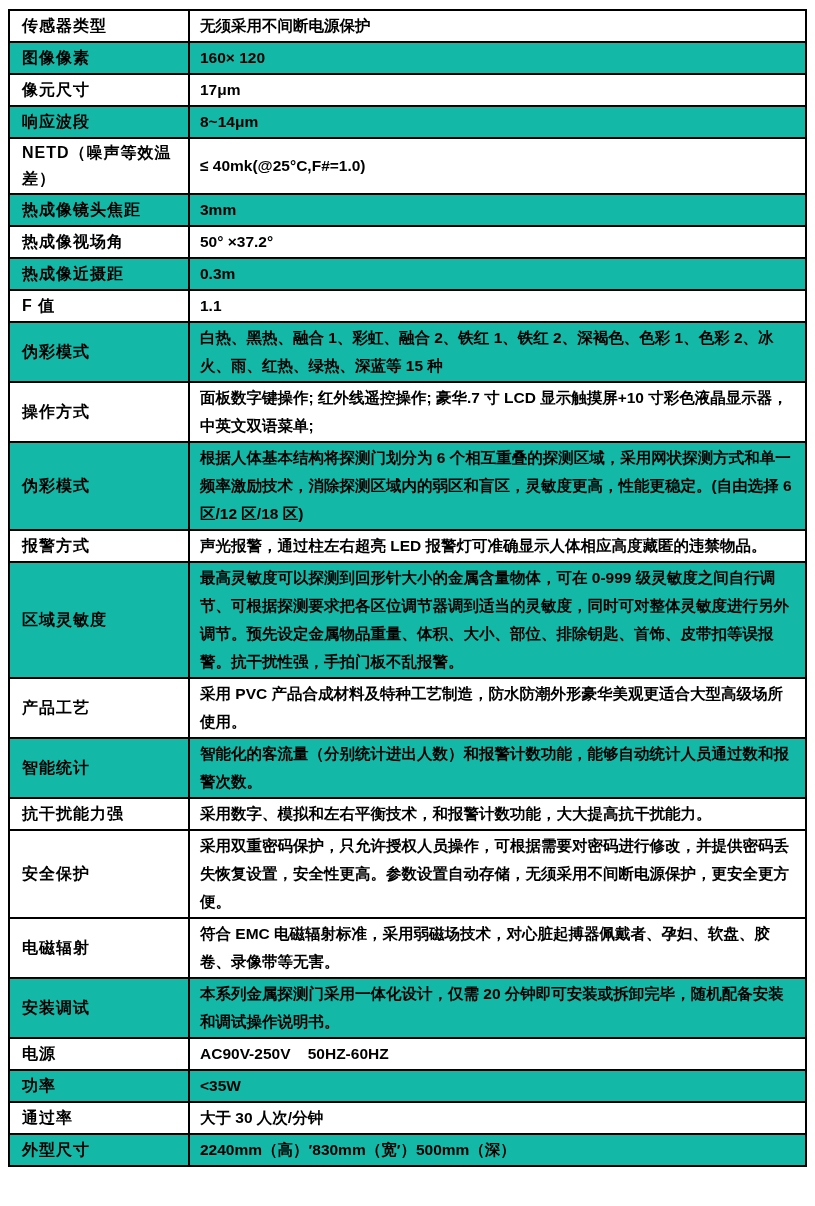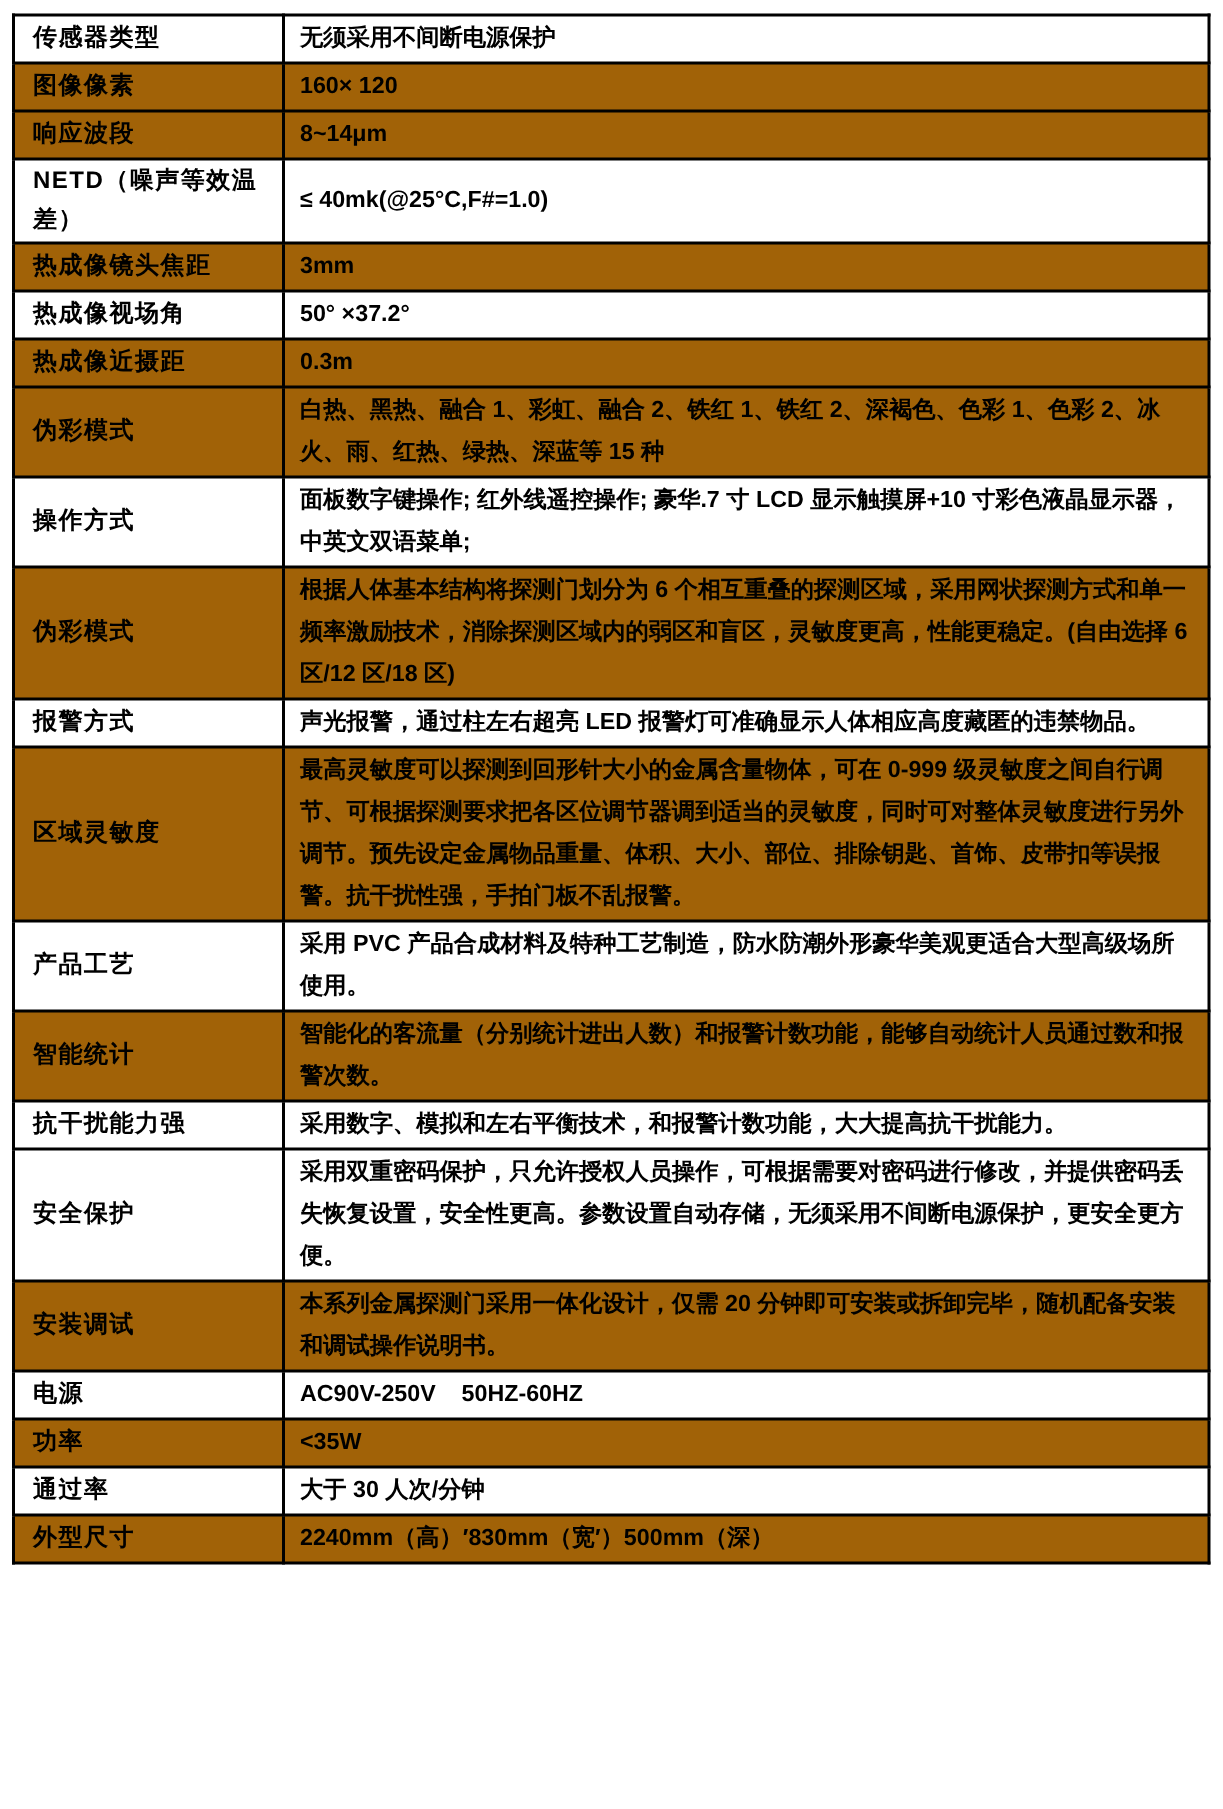--- a/index.html
+++ b/index.html
@@ -35,55 +35,63 @@
     letter-spacing: 1px;
     margin-top: 15px;
   }
   td.value-cell {
     font-size: 15.5px;
     line-height: 28px;
     padding: 1px 10px 1px 10px;
     white-space: pre-wrap;
   }
   tr.spec-row { height: 29px; }
-  tr.shaded td { background: #a16207; }
+  tr.shaded td { background: #14b8a6; }
 </style>
 </head>
 <body>
 
 <div class="page">
   <table class="spec-table">
     <tbody>
         <tr class="spec-row">
     <td class="label-cell">传感器类型</td>
     <td class="value-cell">无须采用不间断电源保护</td>
   </tr>
         <tr class="spec-row shaded">
     <td class="label-cell">图像像素</td>
     <td class="value-cell">160× 120</td>
+  </tr>
+        <tr class="spec-row">
+    <td class="label-cell">像元尺寸</td>
+    <td class="value-cell">17μm</td>
   </tr>
         <tr class="spec-row shaded">
     <td class="label-cell">响应波段</td>
     <td class="value-cell">8~14μm</td>
   </tr>
         <tr class="spec-row">
     <td class="label-cell">NETD（噪声等效温差）</td>
     <td class="value-cell">≤ 40mk(@25°C,F#=1.0)</td>
   </tr>
         <tr class="spec-row shaded">
     <td class="label-cell">热成像镜头焦距</td>
     <td class="value-cell">3mm</td>
   </tr>
         <tr class="spec-row">
     <td class="label-cell">热成像视场角</td>
     <td class="value-cell">50° ×37.2°</td>
   </tr>
         <tr class="spec-row shaded">
     <td class="label-cell">热成像近摄距</td>
     <td class="value-cell">0.3m</td>
+  </tr>
+        <tr class="spec-row">
+    <td class="label-cell">F 值</td>
+    <td class="value-cell">1.1</td>
   </tr>
         <tr class="spec-row shaded">
     <td class="label-cell">伪彩模式</td>
     <td class="value-cell">白热、黑热、融合 1、彩虹、融合 2、铁红 1、铁红 2、深褐色、色彩 1、色彩 2、冰火、雨、红热、绿热、深蓝等 15 种</td>
   </tr>
         <tr class="spec-row">
     <td class="label-cell">操作方式</td>
     <td class="value-cell">面板数字键操作; 红外线遥控操作; 豪华.7 寸 LCD 显示触摸屏+10 寸彩色液晶显示器，中英文双语菜单;</td>
   </tr>
         <tr class="spec-row shaded">
@@ -107,20 +115,24 @@
     <td class="value-cell">智能化的客流量（分别统计进出人数）和报警计数功能，能够自动统计人员通过数和报警次数。</td>
   </tr>
         <tr class="spec-row">
     <td class="label-cell">抗干扰能力强</td>
     <td class="value-cell">采用数字、模拟和左右平衡技术，和报警计数功能，大大提高抗干扰能力。</td>
   </tr>
         <tr class="spec-row">
     <td class="label-cell">安全保护</td>
     <td class="value-cell">采用双重密码保护，只允许授权人员操作，可根据需要对密码进行修改，并提供密码丢失恢复设置，安全性更高。参数设置自动存储，无须采用不间断电源保护，更安全更方便。</td>
   </tr>
+        <tr class="spec-row">
+    <td class="label-cell">电磁辐射</td>
+    <td class="value-cell">符合 EMC 电磁辐射标准，采用弱磁场技术，对心脏起搏器佩戴者、孕妇、软盘、胶卷、录像带等无害。</td>
+  </tr>
         <tr class="spec-row shaded">
     <td class="label-cell">安装调试</td>
     <td class="value-cell">本系列金属探测门采用一体化设计，仅需 20 分钟即可安装或拆卸完毕，随机配备安装和调试操作说明书。</td>
   </tr>
         <tr class="spec-row">
     <td class="label-cell">电源</td>
     <td class="value-cell">AC90V-250V    50HZ-60HZ</td>
   </tr>
         <tr class="spec-row shaded">
     <td class="label-cell">功率</td>

